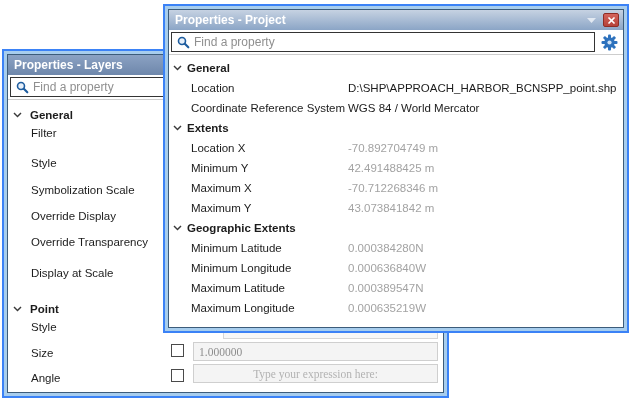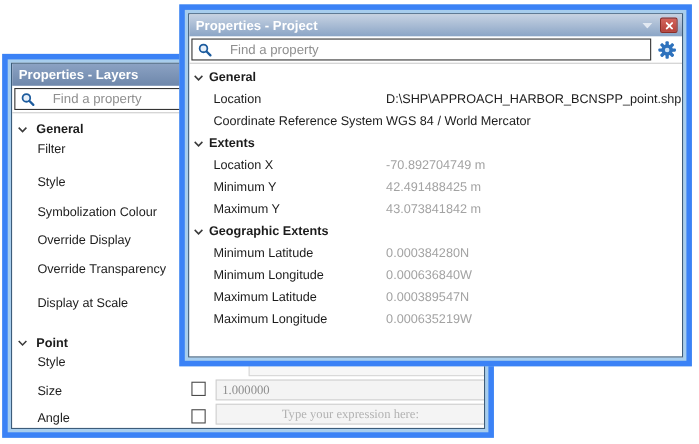--- a/index.html
+++ b/index.html
@@ -5,21 +5,21 @@
   html,body{margin:0;padding:0;}
   body{
     width:635px;height:404px;position:relative;overflow:hidden;
     background:#ffffff;
     font-family:"Liberation Sans", sans-serif;
     -webkit-font-smoothing:antialiased;
   }
   .panel{
     position:absolute;box-sizing:border-box;
     background:#a7cded;
-    border:5px solid #3b82f6;
+    border:2px solid #3b82f6;
     padding:3px;
   }
   .panel-inner{
     width:100%;height:100%;box-sizing:border-box;
     border:1px solid #3c5c7a;
     background:#ffffff;
     display:flex;flex-direction:column;
     overflow:hidden;position:relative;
   }
   #layers-panel{left:2px;top:49px;width:447px;height:349px;z-index:1;}
@@ -37,21 +37,21 @@
   .close-btn{
     width:16px;height:14px;box-sizing:border-box;
     background:linear-gradient(to bottom,#d4645c,#b6423a);
     border:1px solid #8e2d26;border-radius:2px;
     display:flex;align-items:center;justify-content:center;
   }
 
   .searchrow{flex:0 0 24px;display:flex;align-items:center;padding:2px;gap:2px;box-sizing:border-box;}
   .searchbox{
     flex:1;height:18px;border:1px solid #343434;background:#fff;
-    display:flex;align-items:center;gap:16px;padding:0 5px;min-width:0;
+    display:flex;align-items:center;gap:4px;padding:0 5px;min-width:0;
   }
   .search-ph{color:#8f8f8f;font-size:12px;white-space:nowrap;}
   .gearwrap{flex:0 0 24px;display:flex;align-items:center;justify-content:center;}
 
   .sep{flex:0 0 1px;height:1px;background:#cdcdcd;}
 
   
   .pcontent{flex:1;padding-top:3px;font-size:11.5px;color:#1c1c1c;}
   .prow{height:20px;display:flex;align-items:center;white-space:nowrap;}
   .prow .chev{flex:0 0 14px;margin-left:4px;display:flex;align-items:center;}
@@ -126,21 +126,21 @@
           </span>
         <span>General</span>
       </div>
       <div class="lrow item" style="top:25px">
           <span>Filter</span>
         </div>
       <div class="lrow item" style="top:55px">
           <span>Style</span>
         </div>
       <div class="lrow item" style="top:82px">
-          <span>Symbolization Colour</span>
+          <span>Symbolization Scale</span>
         </div>
       <div class="lrow item" style="top:108px">
           <span>Override Display</span>
         </div>
       <div class="lrow item" style="top:134px">
           <span>Override Transparency</span>
         </div>
       <div class="lrow item" style="top:165px">
           <span>Display at Scale</span>
         </div>
@@ -245,20 +245,24 @@
       </div>
       <div class="prow prop">
         <span class="plabel">Location X</span>
         <span class="pvalue muted">-70.892704749 m</span>
       </div>
       <div class="prow prop">
         <span class="plabel">Minimum Y</span>
         <span class="pvalue muted">42.491488425 m</span>
       </div>
       <div class="prow prop">
+        <span class="plabel">Maximum X</span>
+        <span class="pvalue muted">-70.712268346 m</span>
+      </div>
+      <div class="prow prop">
         <span class="plabel">Maximum Y</span>
         <span class="pvalue muted">43.073841842 m</span>
       </div>
 
       <div class="prow section">
         <span class="chev">
             <svg width="9" height="6" viewBox="0 0 9 6">
               <polyline points="1,1 4.5,4.6 8,1" fill="none" stroke="#3a3a3a" stroke-width="1.4"></polyline>
             </svg>
           </span>

